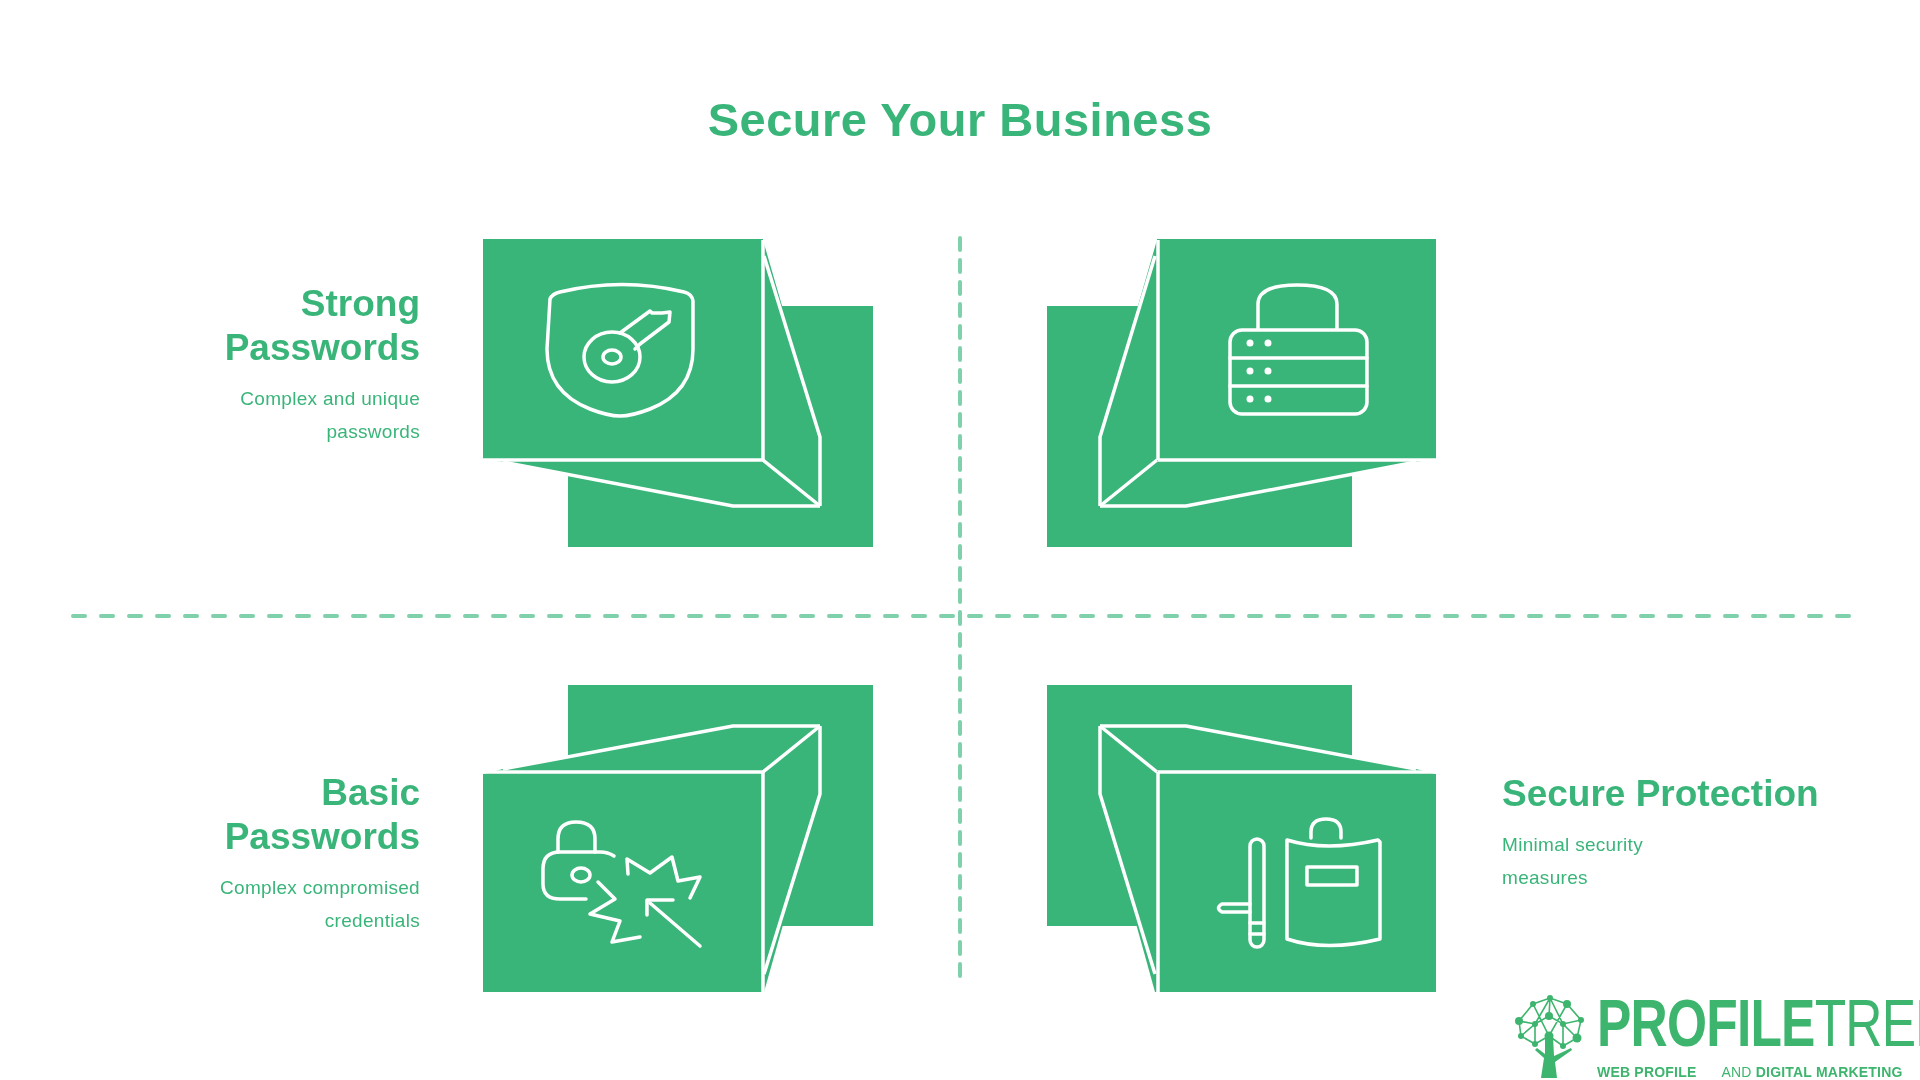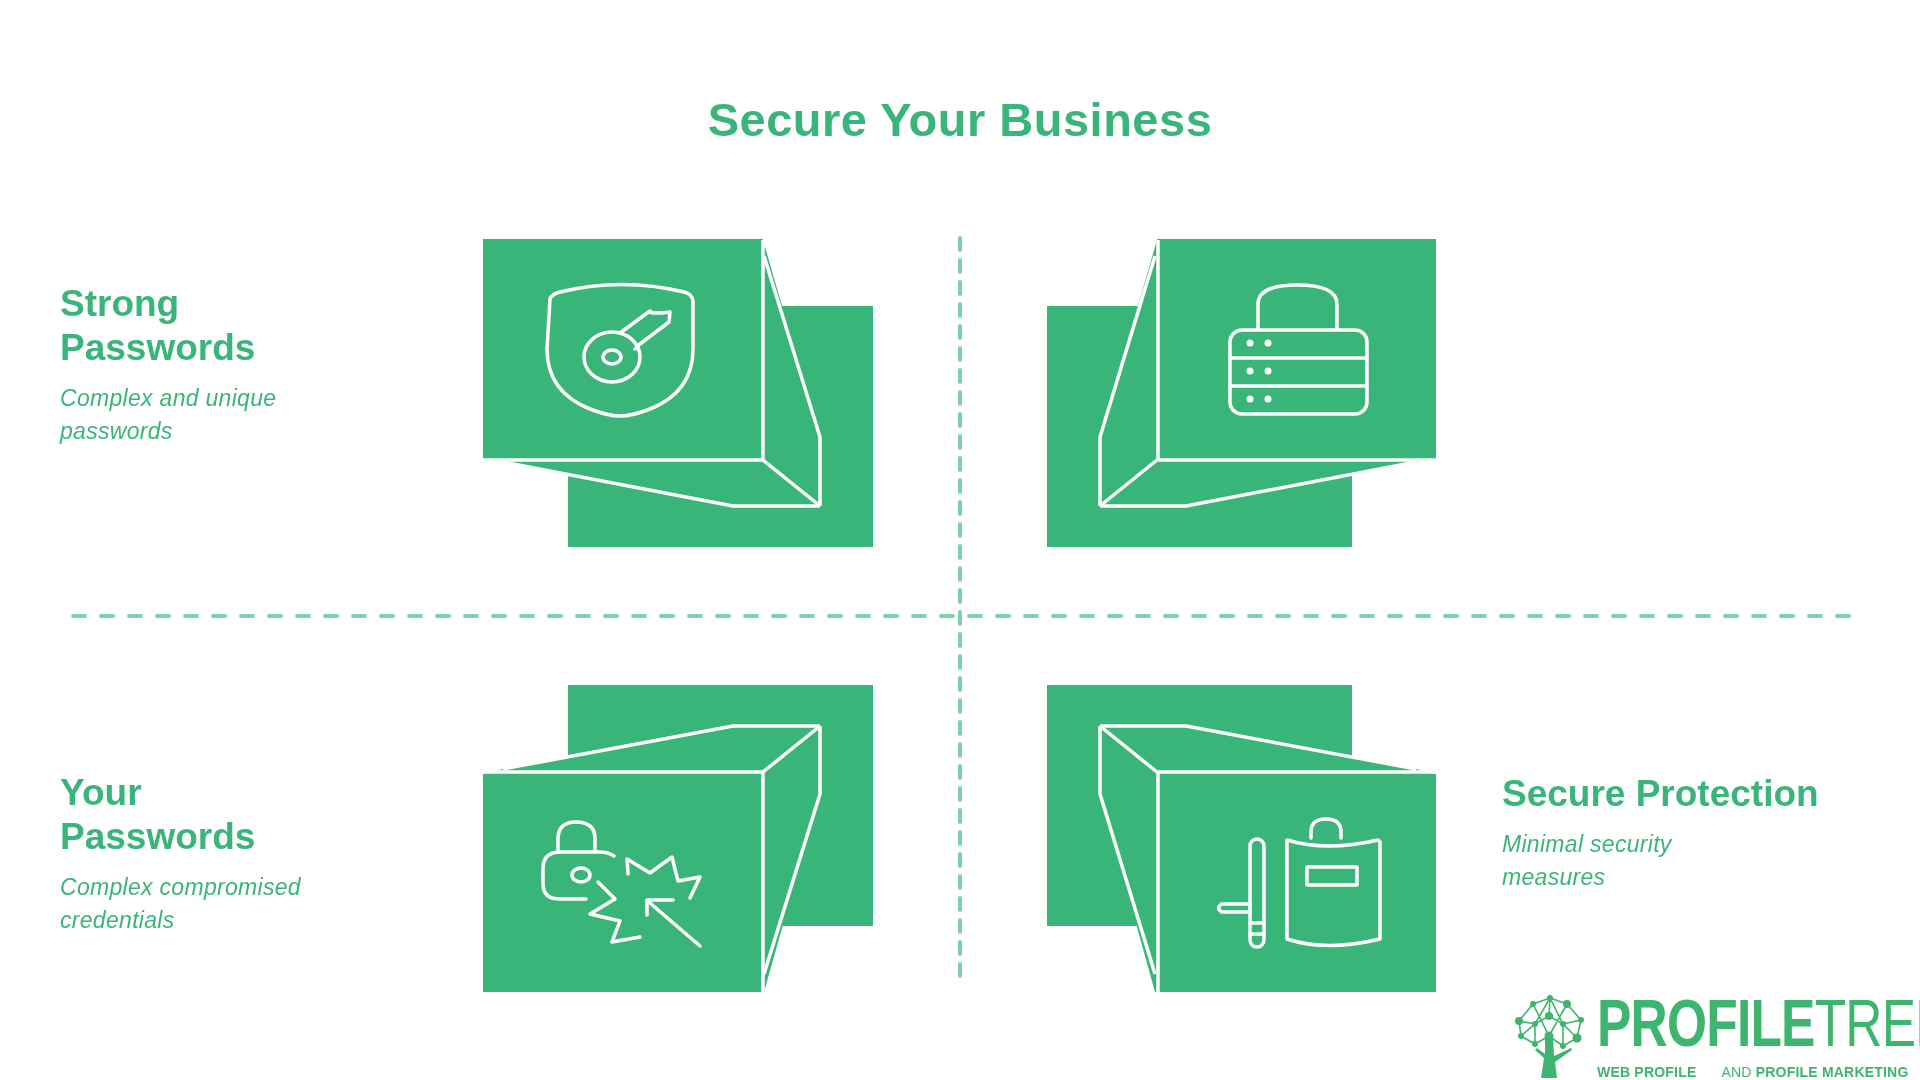--- a/index.html
+++ b/index.html
@@ -2,24 +2,24 @@
 <html><head>
 <meta charset="utf-8">
 <style>
   html, body { margin:0; padding:0; background:#ffffff; }
   body { width:1920px; height:1080px; position:relative; overflow:hidden;
          font-family:"Liberation Sans", "DejaVu Sans", sans-serif; }
   .canvas { position:absolute; left:0; top:4px; width:1920px; height:1080px; }
   .page-title { position:absolute; left:0; width:1920px; top:88px; text-align:center;
                 font-size:47px; font-weight:bold; color:#3AB57A; letter-spacing:0.5px; margin:0; }
   .quad-text { position:absolute; width:360px; }
-  .quad-text.left { text-align:left; }
+  .quad-text.left { text-align:right; }
   .quad-text.right { text-align:left; }
   .quad-title { font-size:37px; font-weight:bold; color:#3AB57A; line-height:44px; margin:0; }
-  .quad-desc { font-size:23px; color:#3AB57A; line-height:33px; margin:12px 0 0 0; letter-spacing:0.3px;font-style:italic; }
+  .quad-desc { font-size:19px; color:#3AB57A; line-height:33px; margin:12px 0 0 0; letter-spacing:0.3px; }
   .q-tl { left:60px; top:278px; }
   .q-bl { left:60px; top:767px; }
   .q-tr { left:1502px; top:323px; }
   .q-br { left:1502px; top:768px; }
   .logo { position:absolute; left:1505px; top:982px; width:410px; height:95px; }
   .logo-word { position:absolute; left:92px; top:4px; font-family:"Liberation Sans", sans-serif;
                font-size:66px; line-height:66px; color:#3DB56E; letter-spacing:-1px;
                transform:scaleX(0.78); transform-origin:left top; white-space:nowrap; }
   .logo-word .bold { font-weight:bold; }
   .logo-word .thin { font-weight:normal; }
@@ -137,21 +137,21 @@
     </p>
     <p class="quad-desc">
       <span>Complex and unique</span><br>
       <span>passwords</span>
     </p>
   </div>
 
 
   <div class="quad-text left q-bl">
     <p class="quad-title">
-      <span>Your</span><br>
+      <span>Basic</span><br>
       <span>Passwords</span>
     </p>
     <p class="quad-desc">
       <span>Complex compromised</span><br>
       <span>credentials</span>
     </p>
   </div>
 
   <div class="quad-text right q-br">
     <p class="quad-title">Secure Protection</p>
@@ -181,17 +181,17 @@
           <circle cx="30" cy="58" r="3"></circle>
           <circle cx="16" cy="50" r="3"></circle>
         <circle cx="44" cy="50" r="4.5"></circle>
         <path d="M40,50 L48,50 L49,70 Q58,66 66,62 L67,64 L50,76 L52,92 L36,92 L39,72 L30,64 L32,62 L40,68 Z"></path>
       </g>
     </svg>
     <div class="logo-word">
       <span class="bold">PROFILE</span><span class="thin">TREE</span>
     </div>
     <div class="logo-tag">
-      <span>WEB PROFILE </span><span class="thin">AND </span><span>PROFILE MARKETING</span>
+      <span>WEB PROFILE </span><span class="thin">AND </span><span>DIGITAL MARKETING</span>
     </div>
   </div>
 
 </div>
 
 </body></html>

